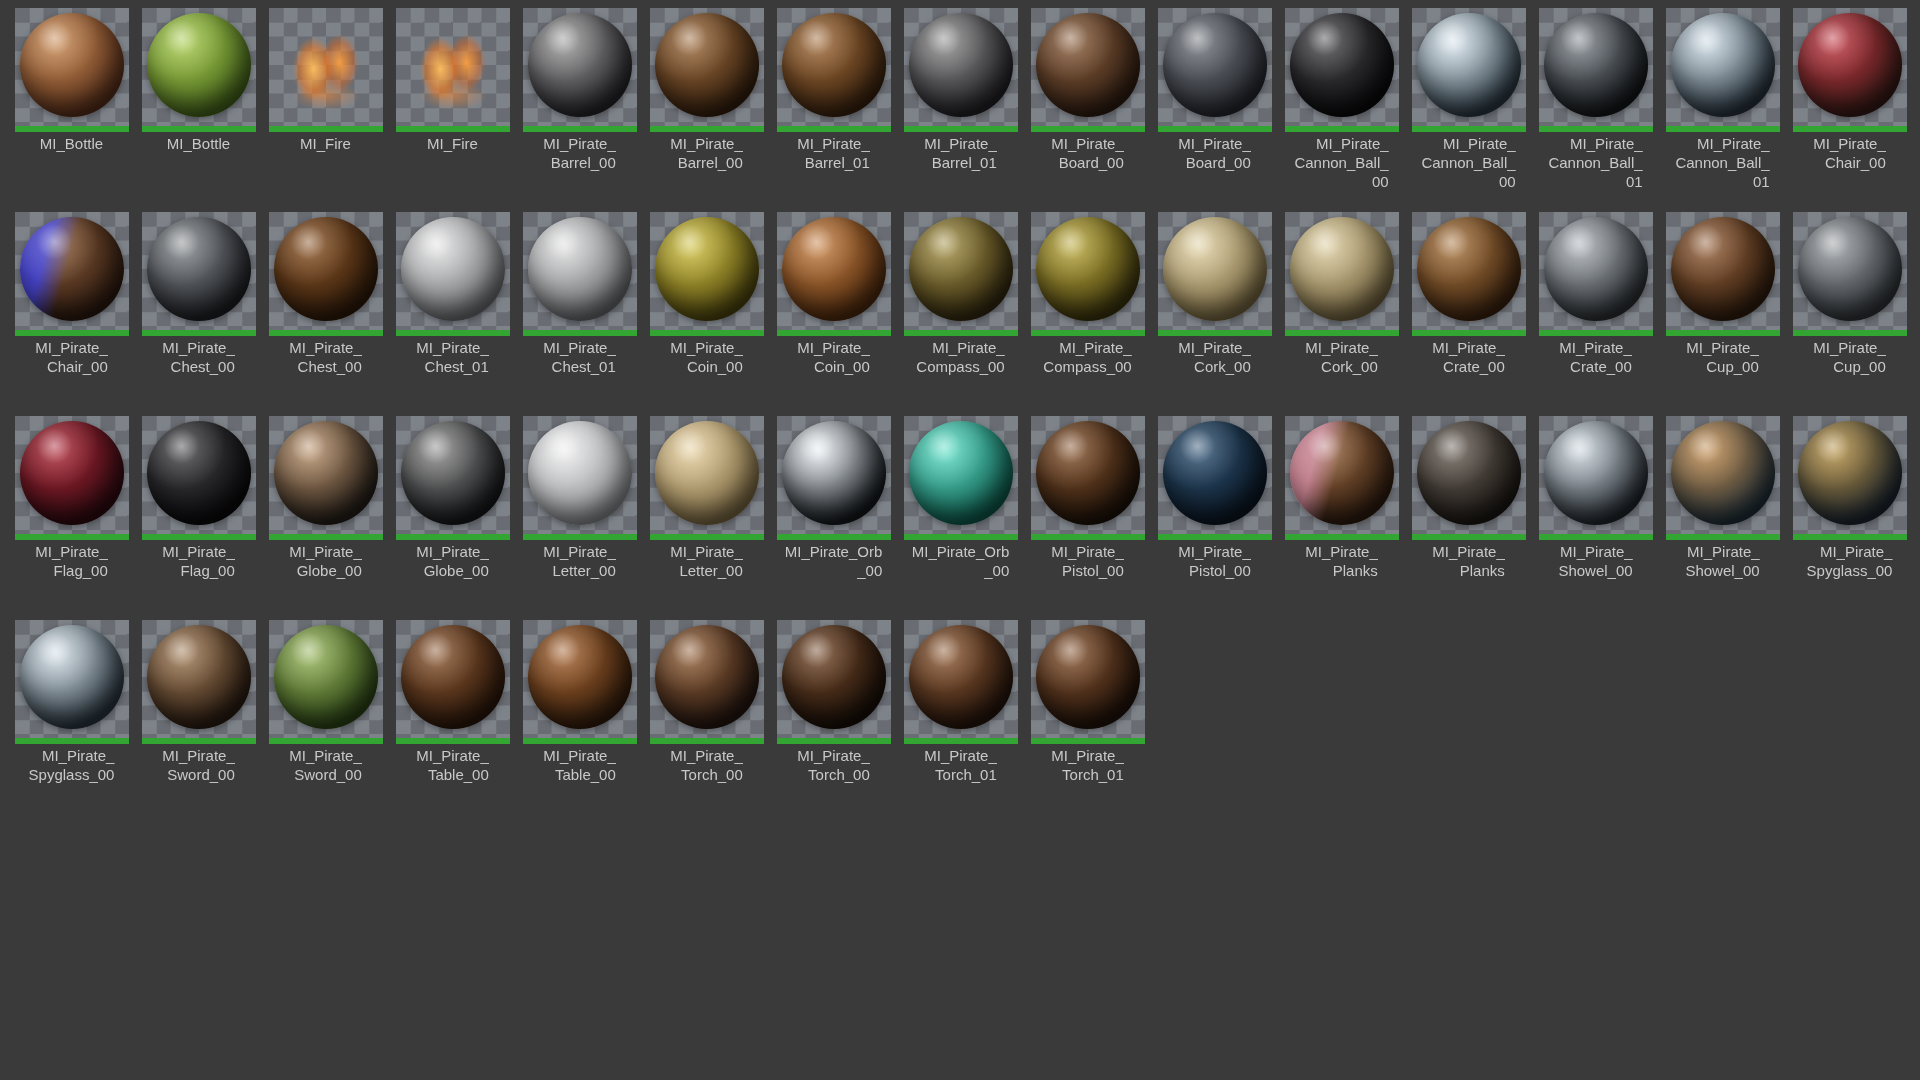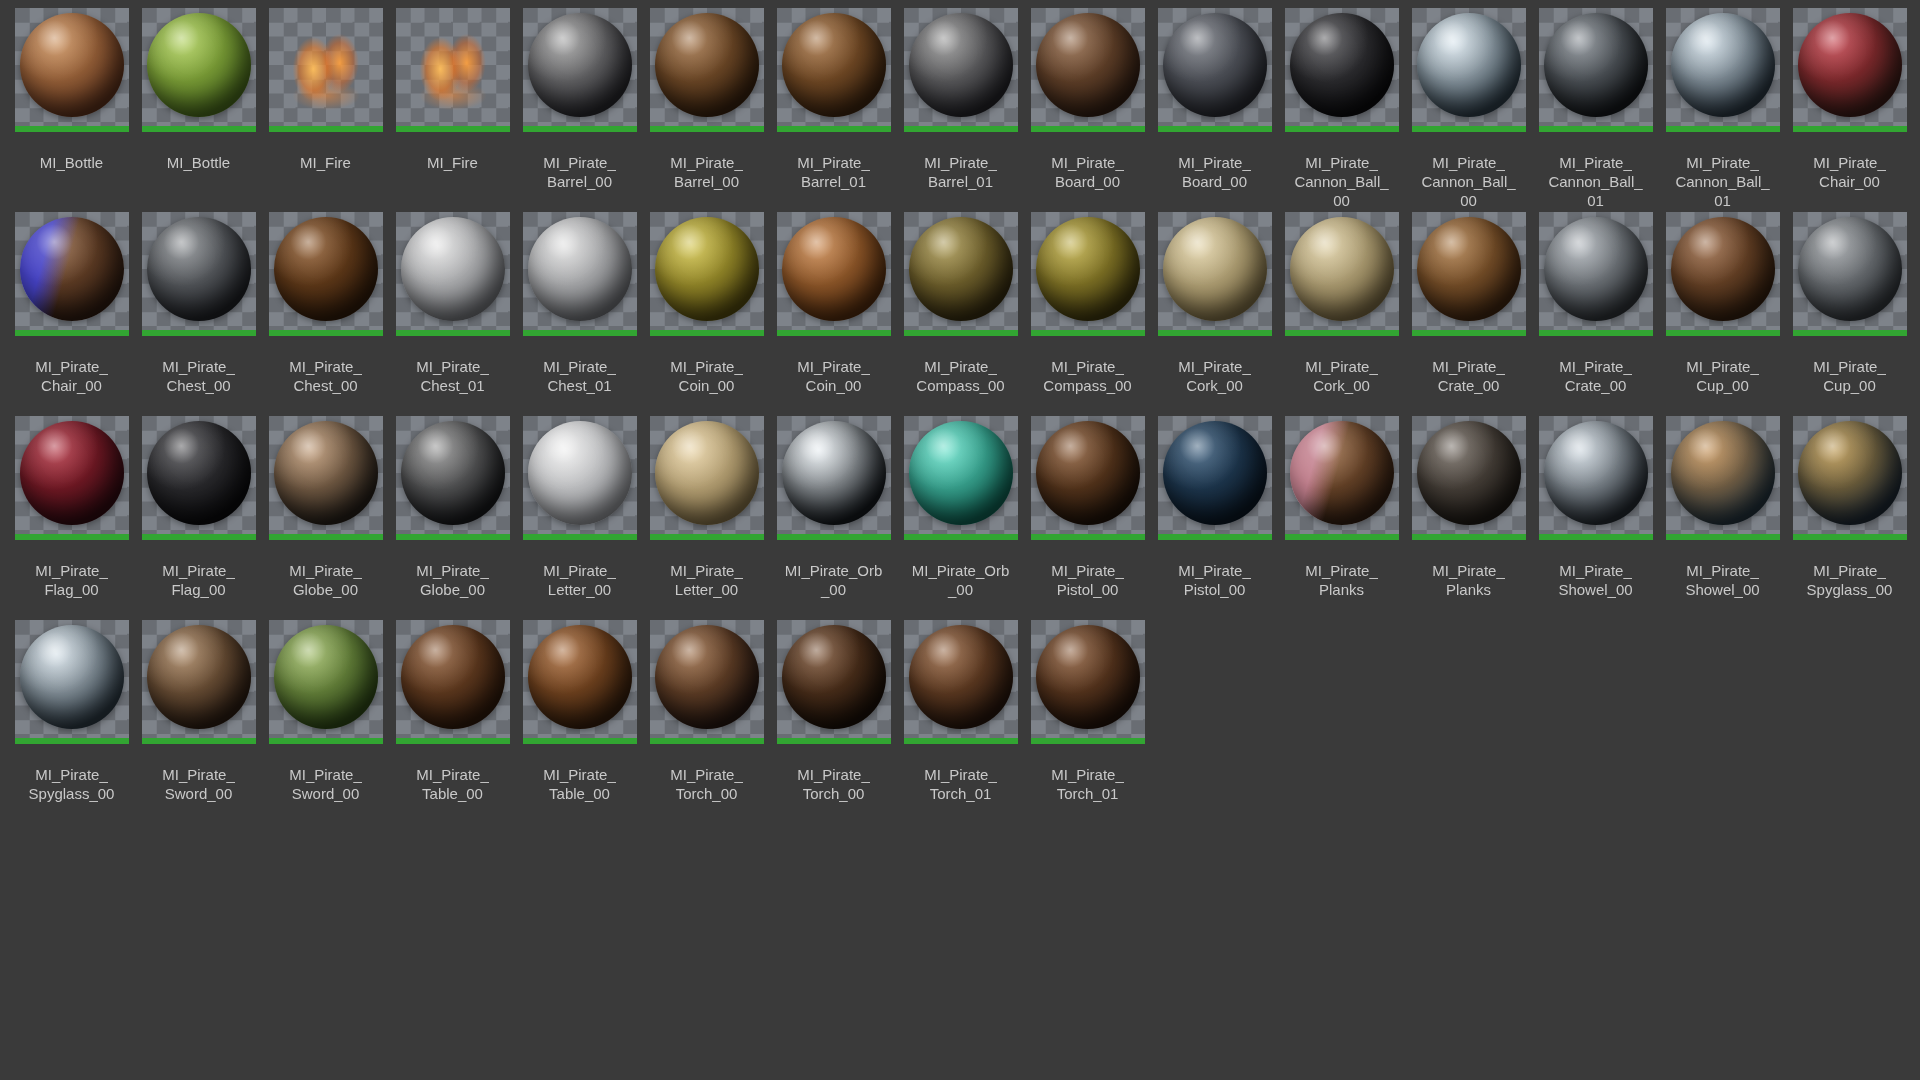--- a/index.html
+++ b/index.html
@@ -52,25 +52,25 @@
       radial-gradient(ellipse 26% 42% at 38% 52%, rgba(255,190,90,.95), rgba(240,120,30,.55) 50%, rgba(240,110,25,0) 75%),
       radial-gradient(ellipse 24% 38% at 63% 46%, rgba(255,160,60,.9), rgba(225,100,25,.45) 52%, rgba(225,100,25,0) 75%),
       radial-gradient(ellipse 40% 18% at 50% 78%, rgba(255,140,50,.5), rgba(255,140,50,0) 80%);
   }
   .type-bar {
     position:absolute; left:0; right:0; bottom:0;
     height:6px;
     background: var(--bar, #32a532);
   }
   .label {
-    margin-top:21px;
+    margin-top:2px;
     font-size:15px;
     line-height:19px;
     color: var(--labelColor, #c9c9c9);
-    text-align:center;
+    text-align:right;
     white-space:pre-line;
     max-width:127px;
   }
 </style>
 </head>
 <body>
 
 <div class="asset-grid">
     <div class="tile">
     <div class="thumb">

